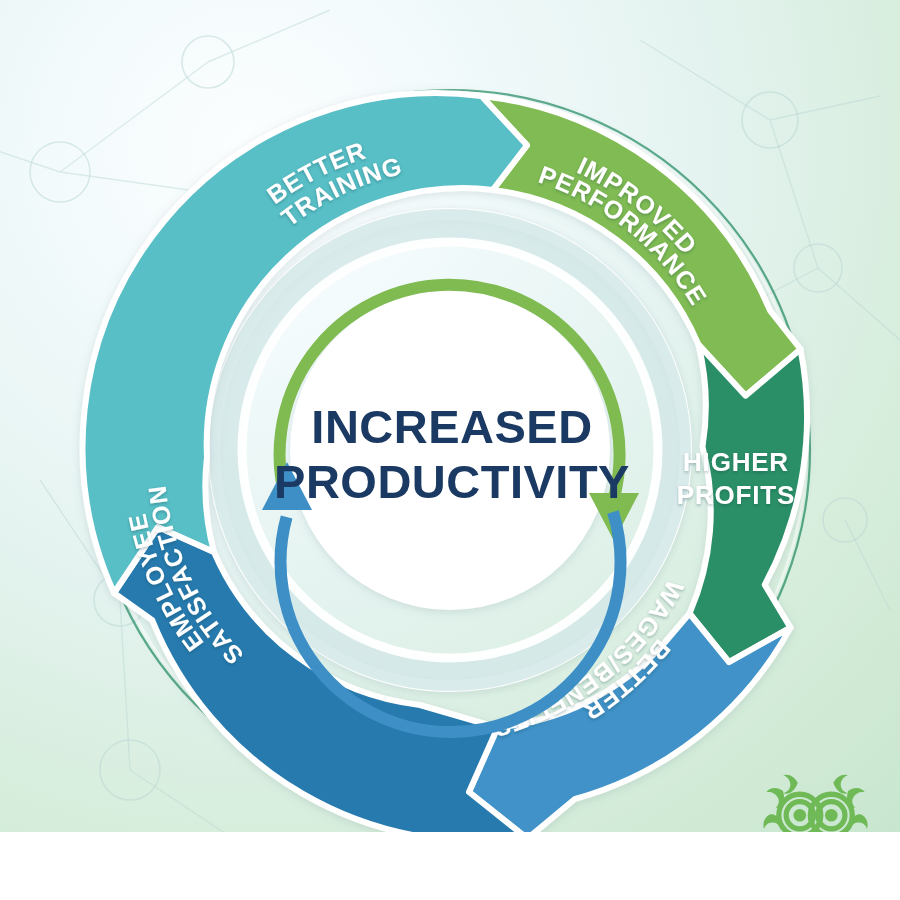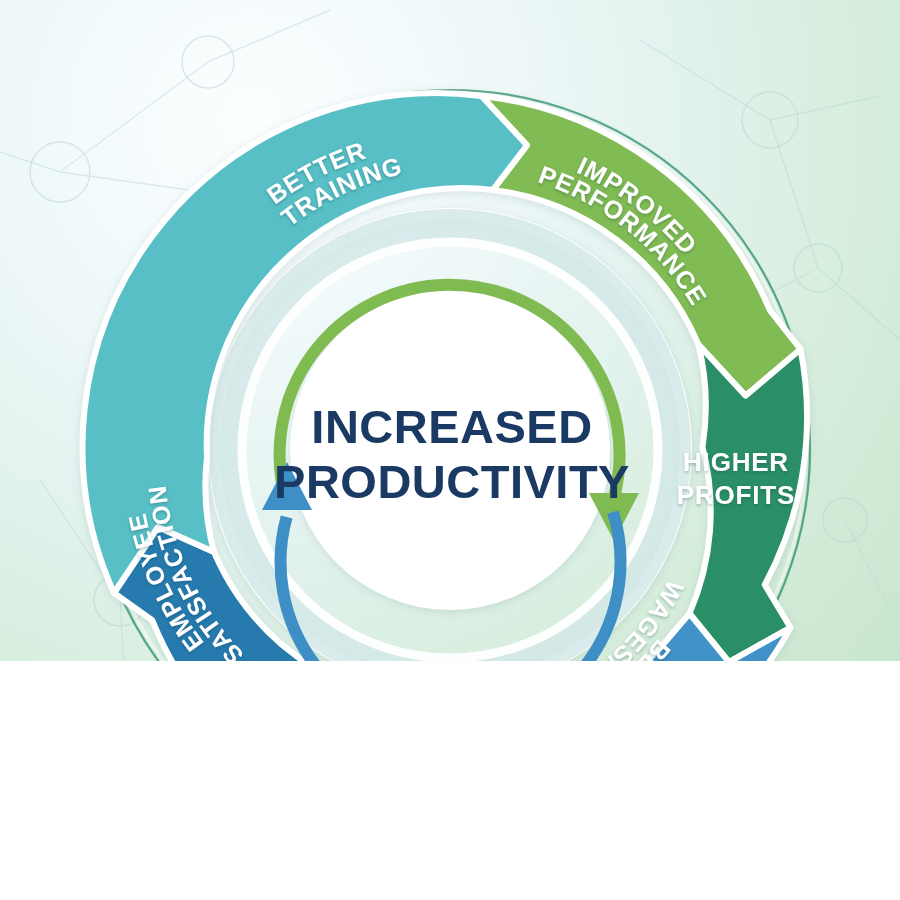--- a/index.html
+++ b/index.html
@@ -7,21 +7,21 @@
     margin: 0;
     padding: 0;
     width: 900px;
     height: 900px;
     overflow: hidden;
     font-family: "Liberation Sans", sans-serif;
   }
   #stage {
     position: relative;
     width: 900px;
-    height: 661px;
+    height: 832px;
     background: radial-gradient(circle at 28% 18%, #fcfeff 0%, #f2fafb 22%, #e4f3f0 48%, #d8eede 70%, #cfe9d4 88%, #c8e6cf 100%);
     overflow: hidden;
   }
   #bg-network, #diagram, #logo-layer {
     position: absolute;
     inset: 0;
   }
   #bg-network { opacity: 1; }
   .seg-label {
     fill: #ffffff;

